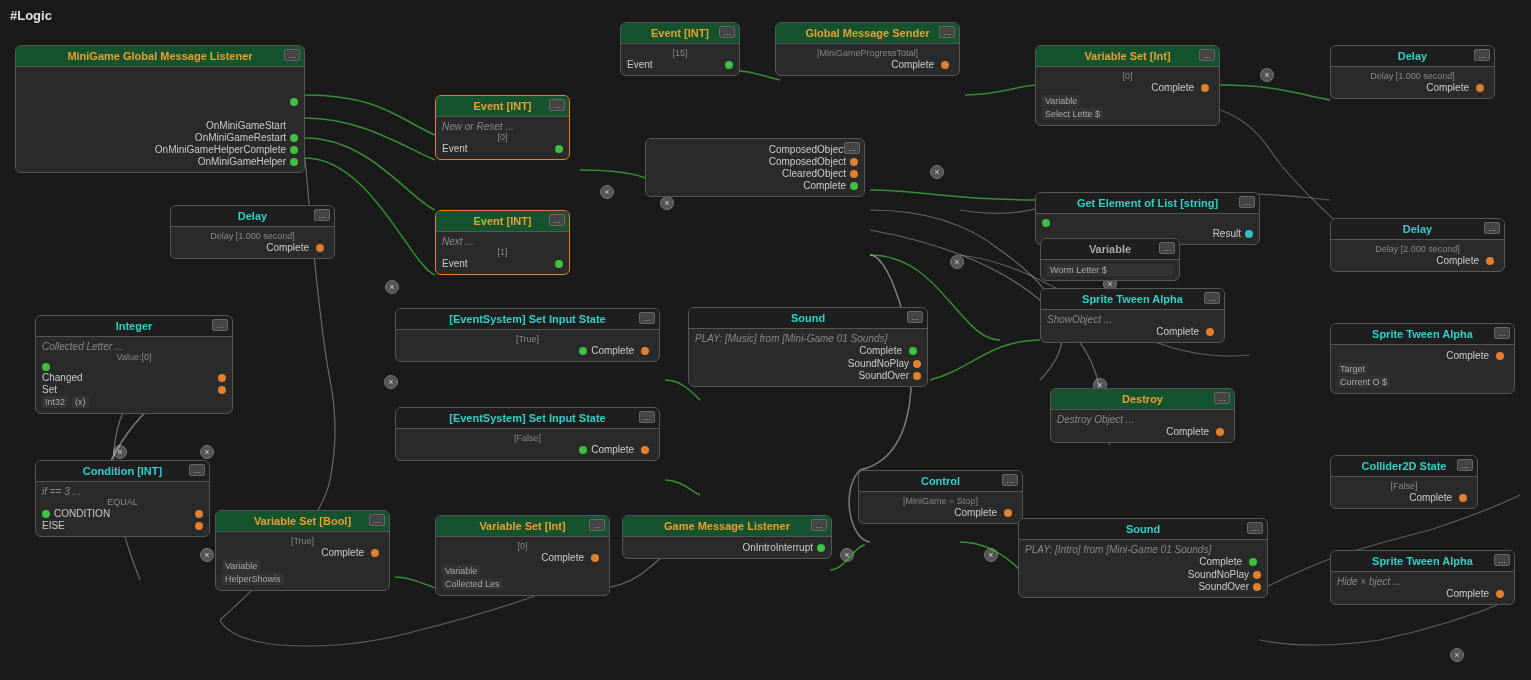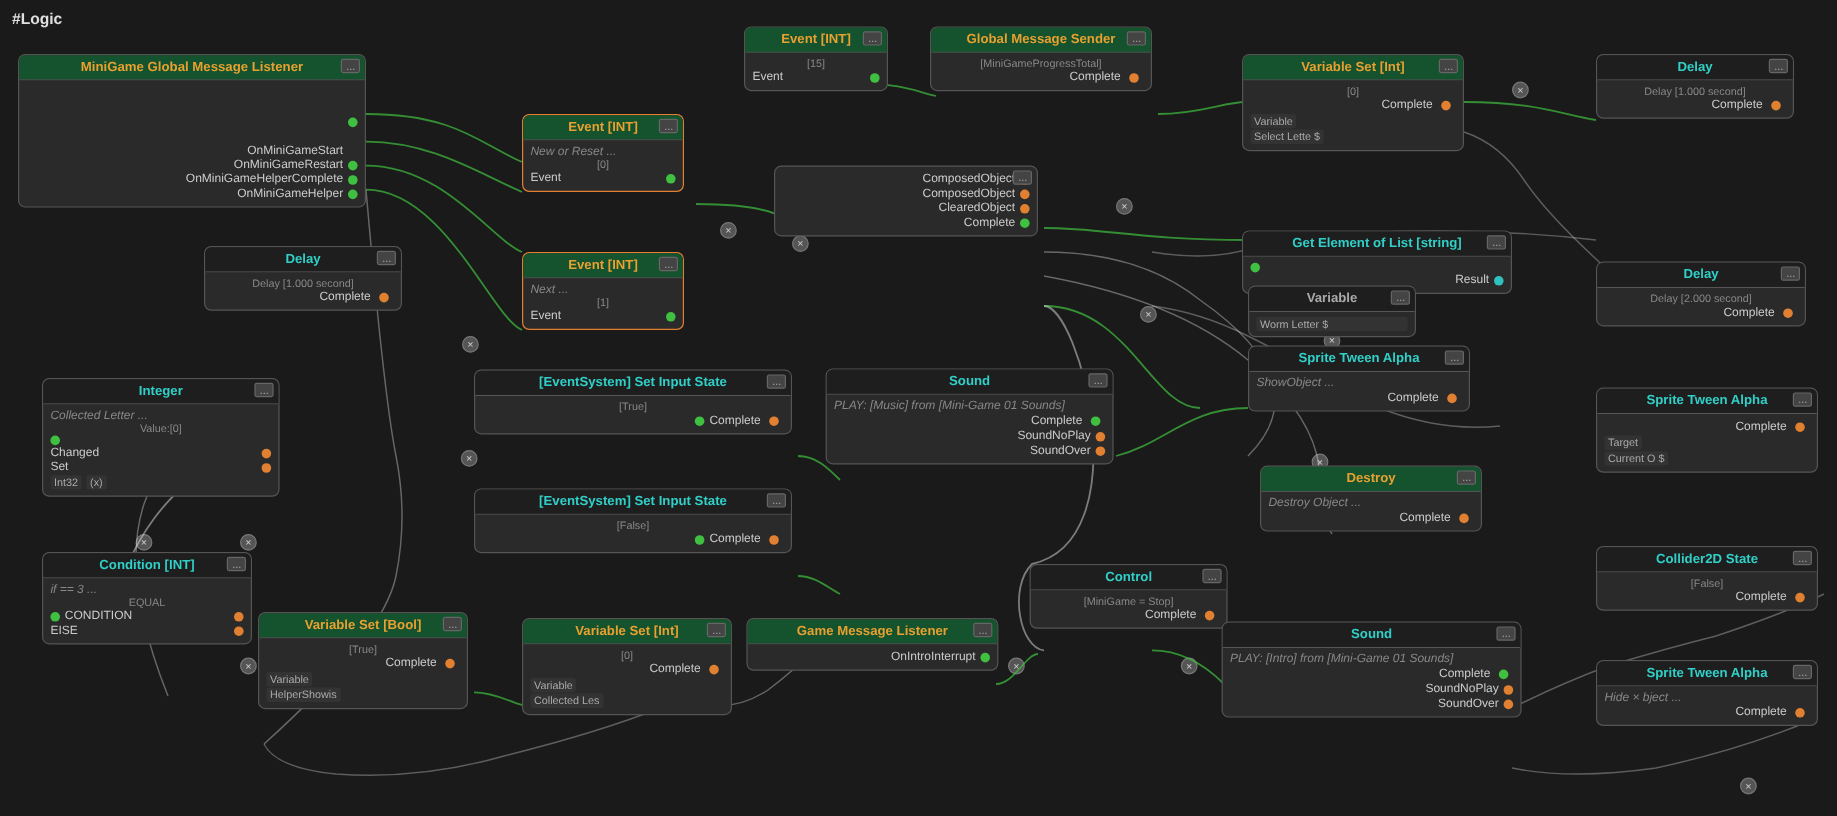--- a/index.html
+++ b/index.html
@@ -538,21 +538,21 @@
       <span class="label-right" style="color:#ccc;">SoundNoPlay</span>
       <span class="port orange port-right"></span>
     </div>
     <div class="pin-row">
       <span class="label-right" style="color:#ccc;">SoundOver</span>
       <span class="port orange port-right"></span>
     </div>
   </div>
 </div>
 
-<div class="node" style="left:1330px;top:455px;width:185px;">
+<div class="node" style="left:1330px;top:455px;width:148px;">
   <div class="node-header teal">Collider2D State</div>
   <span class="corner-btn">...</span>
   <div class="node-body">
     <div class="bracket">[False]</div>
     <div class="complete-row">
       <span class="complete-label">Complete</span>
       <span class="port orange port-right"></span>
     </div>
   </div>
 </div>

